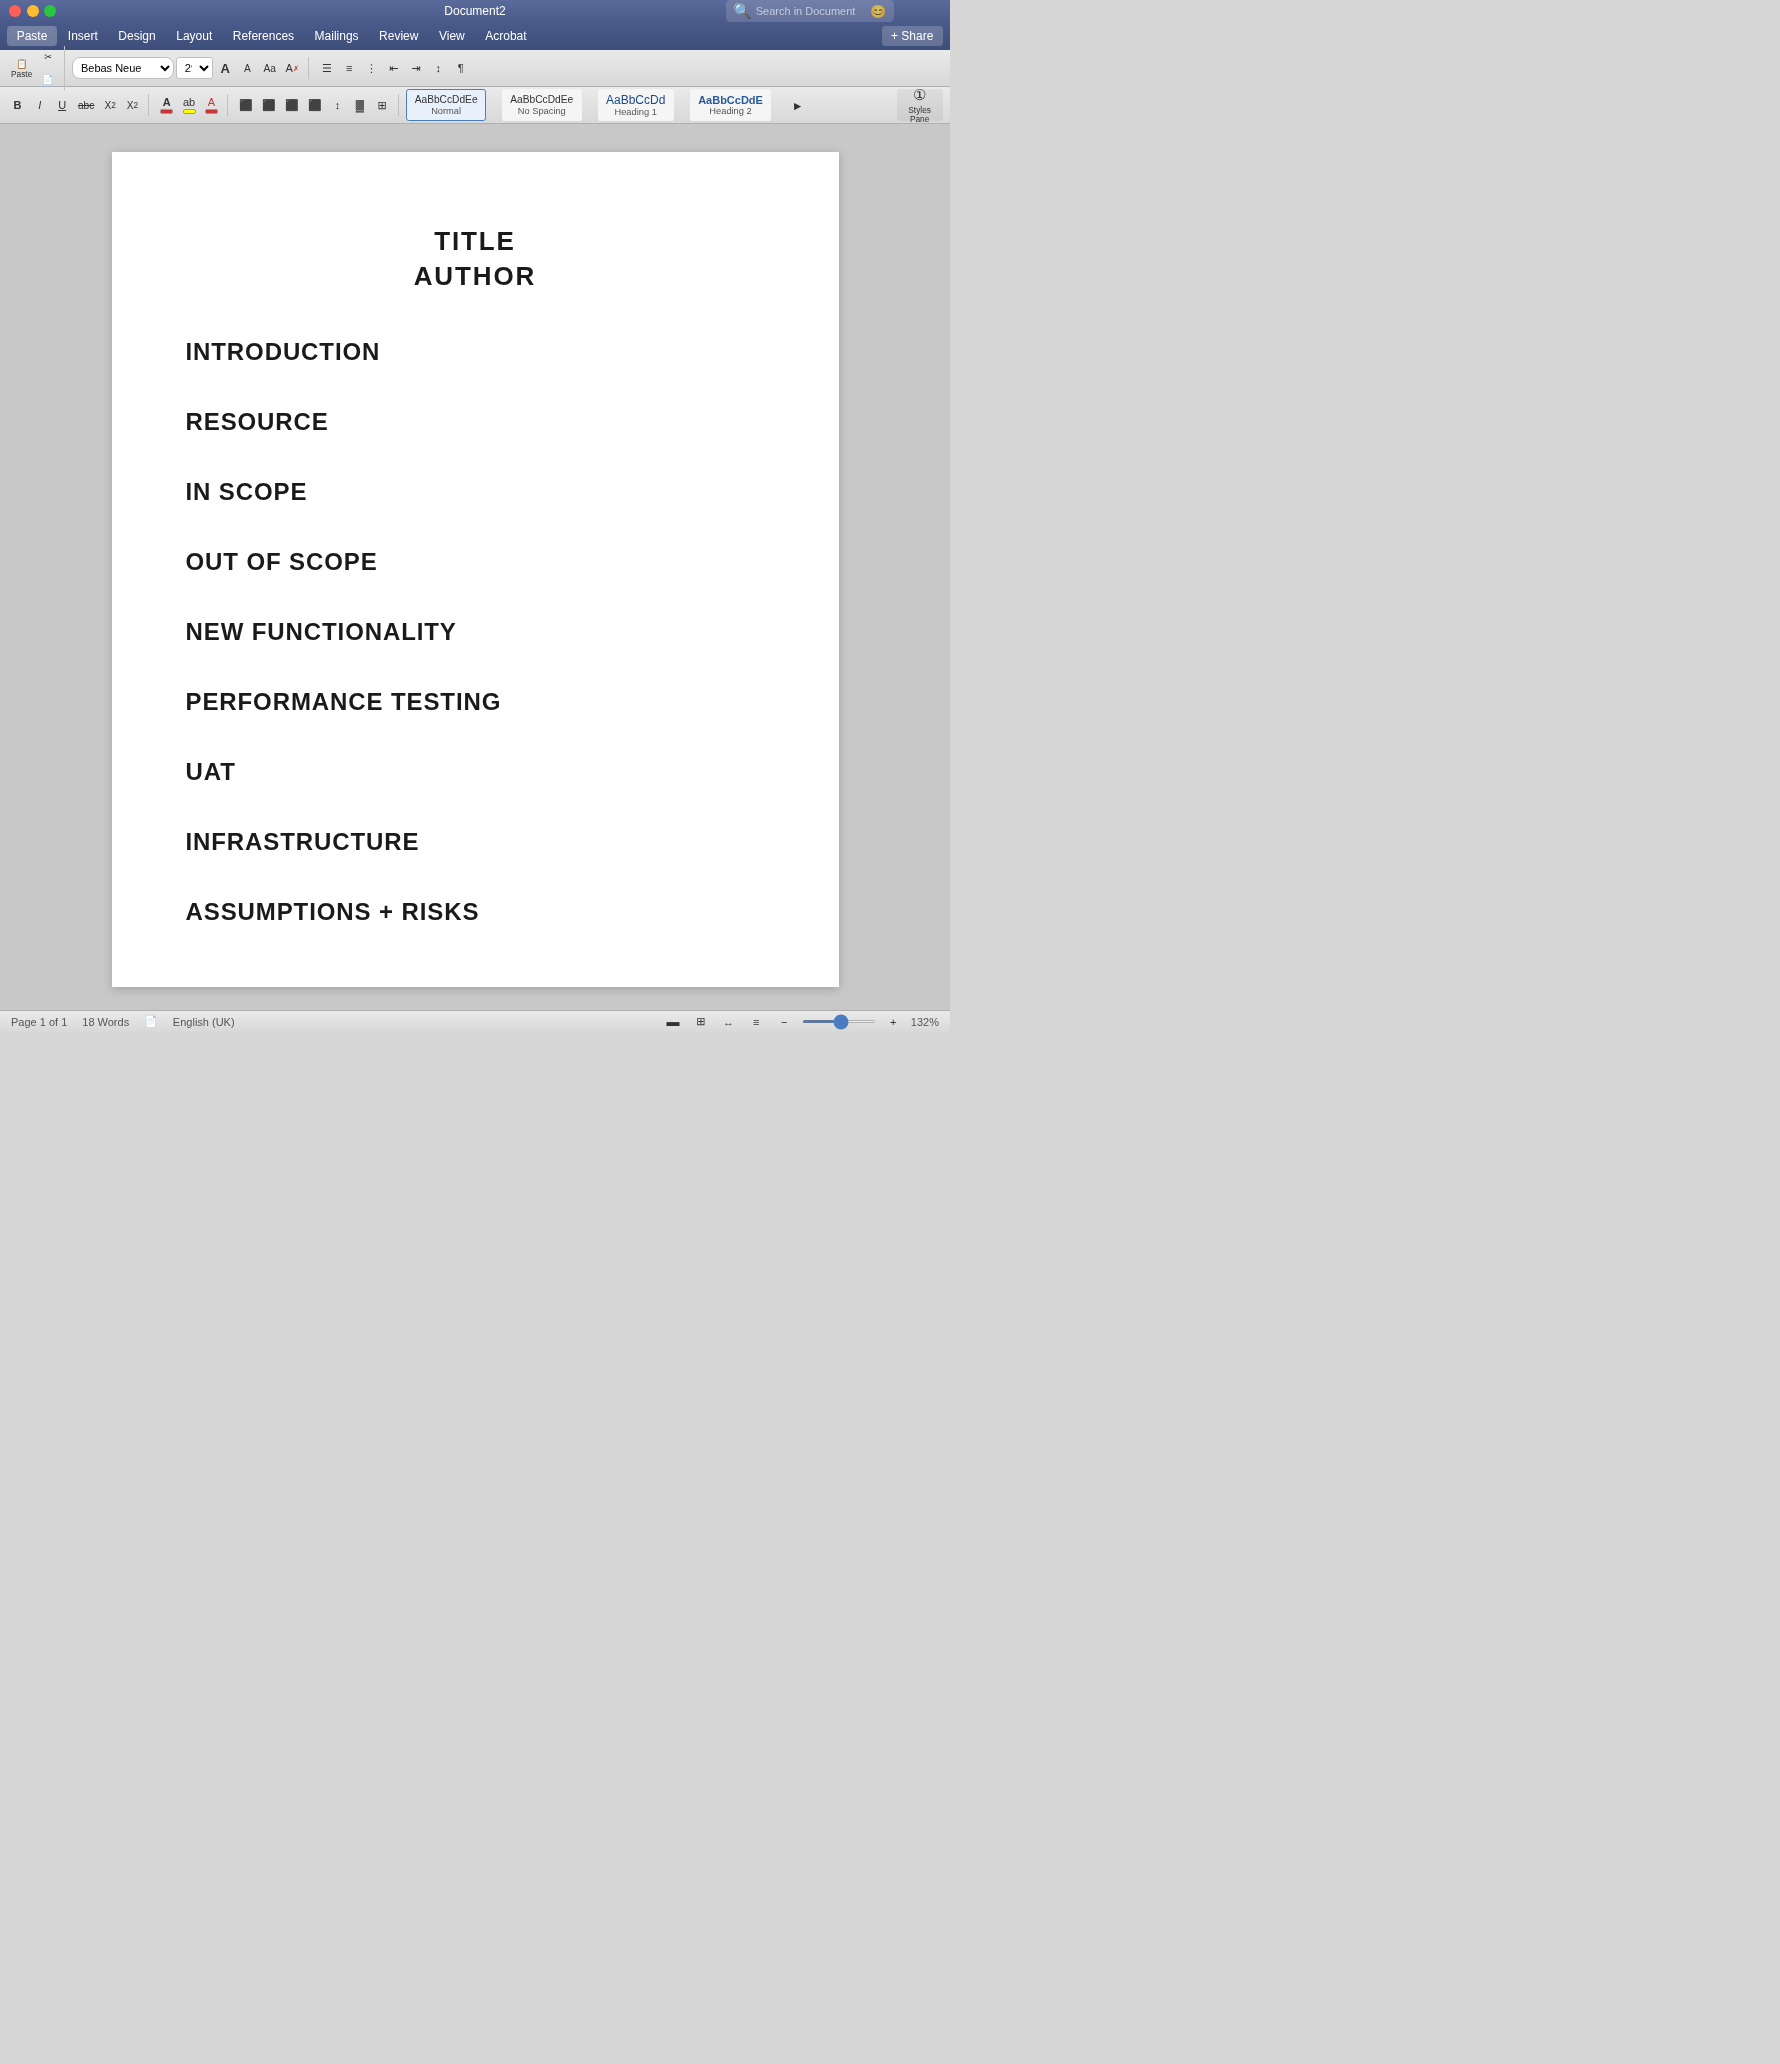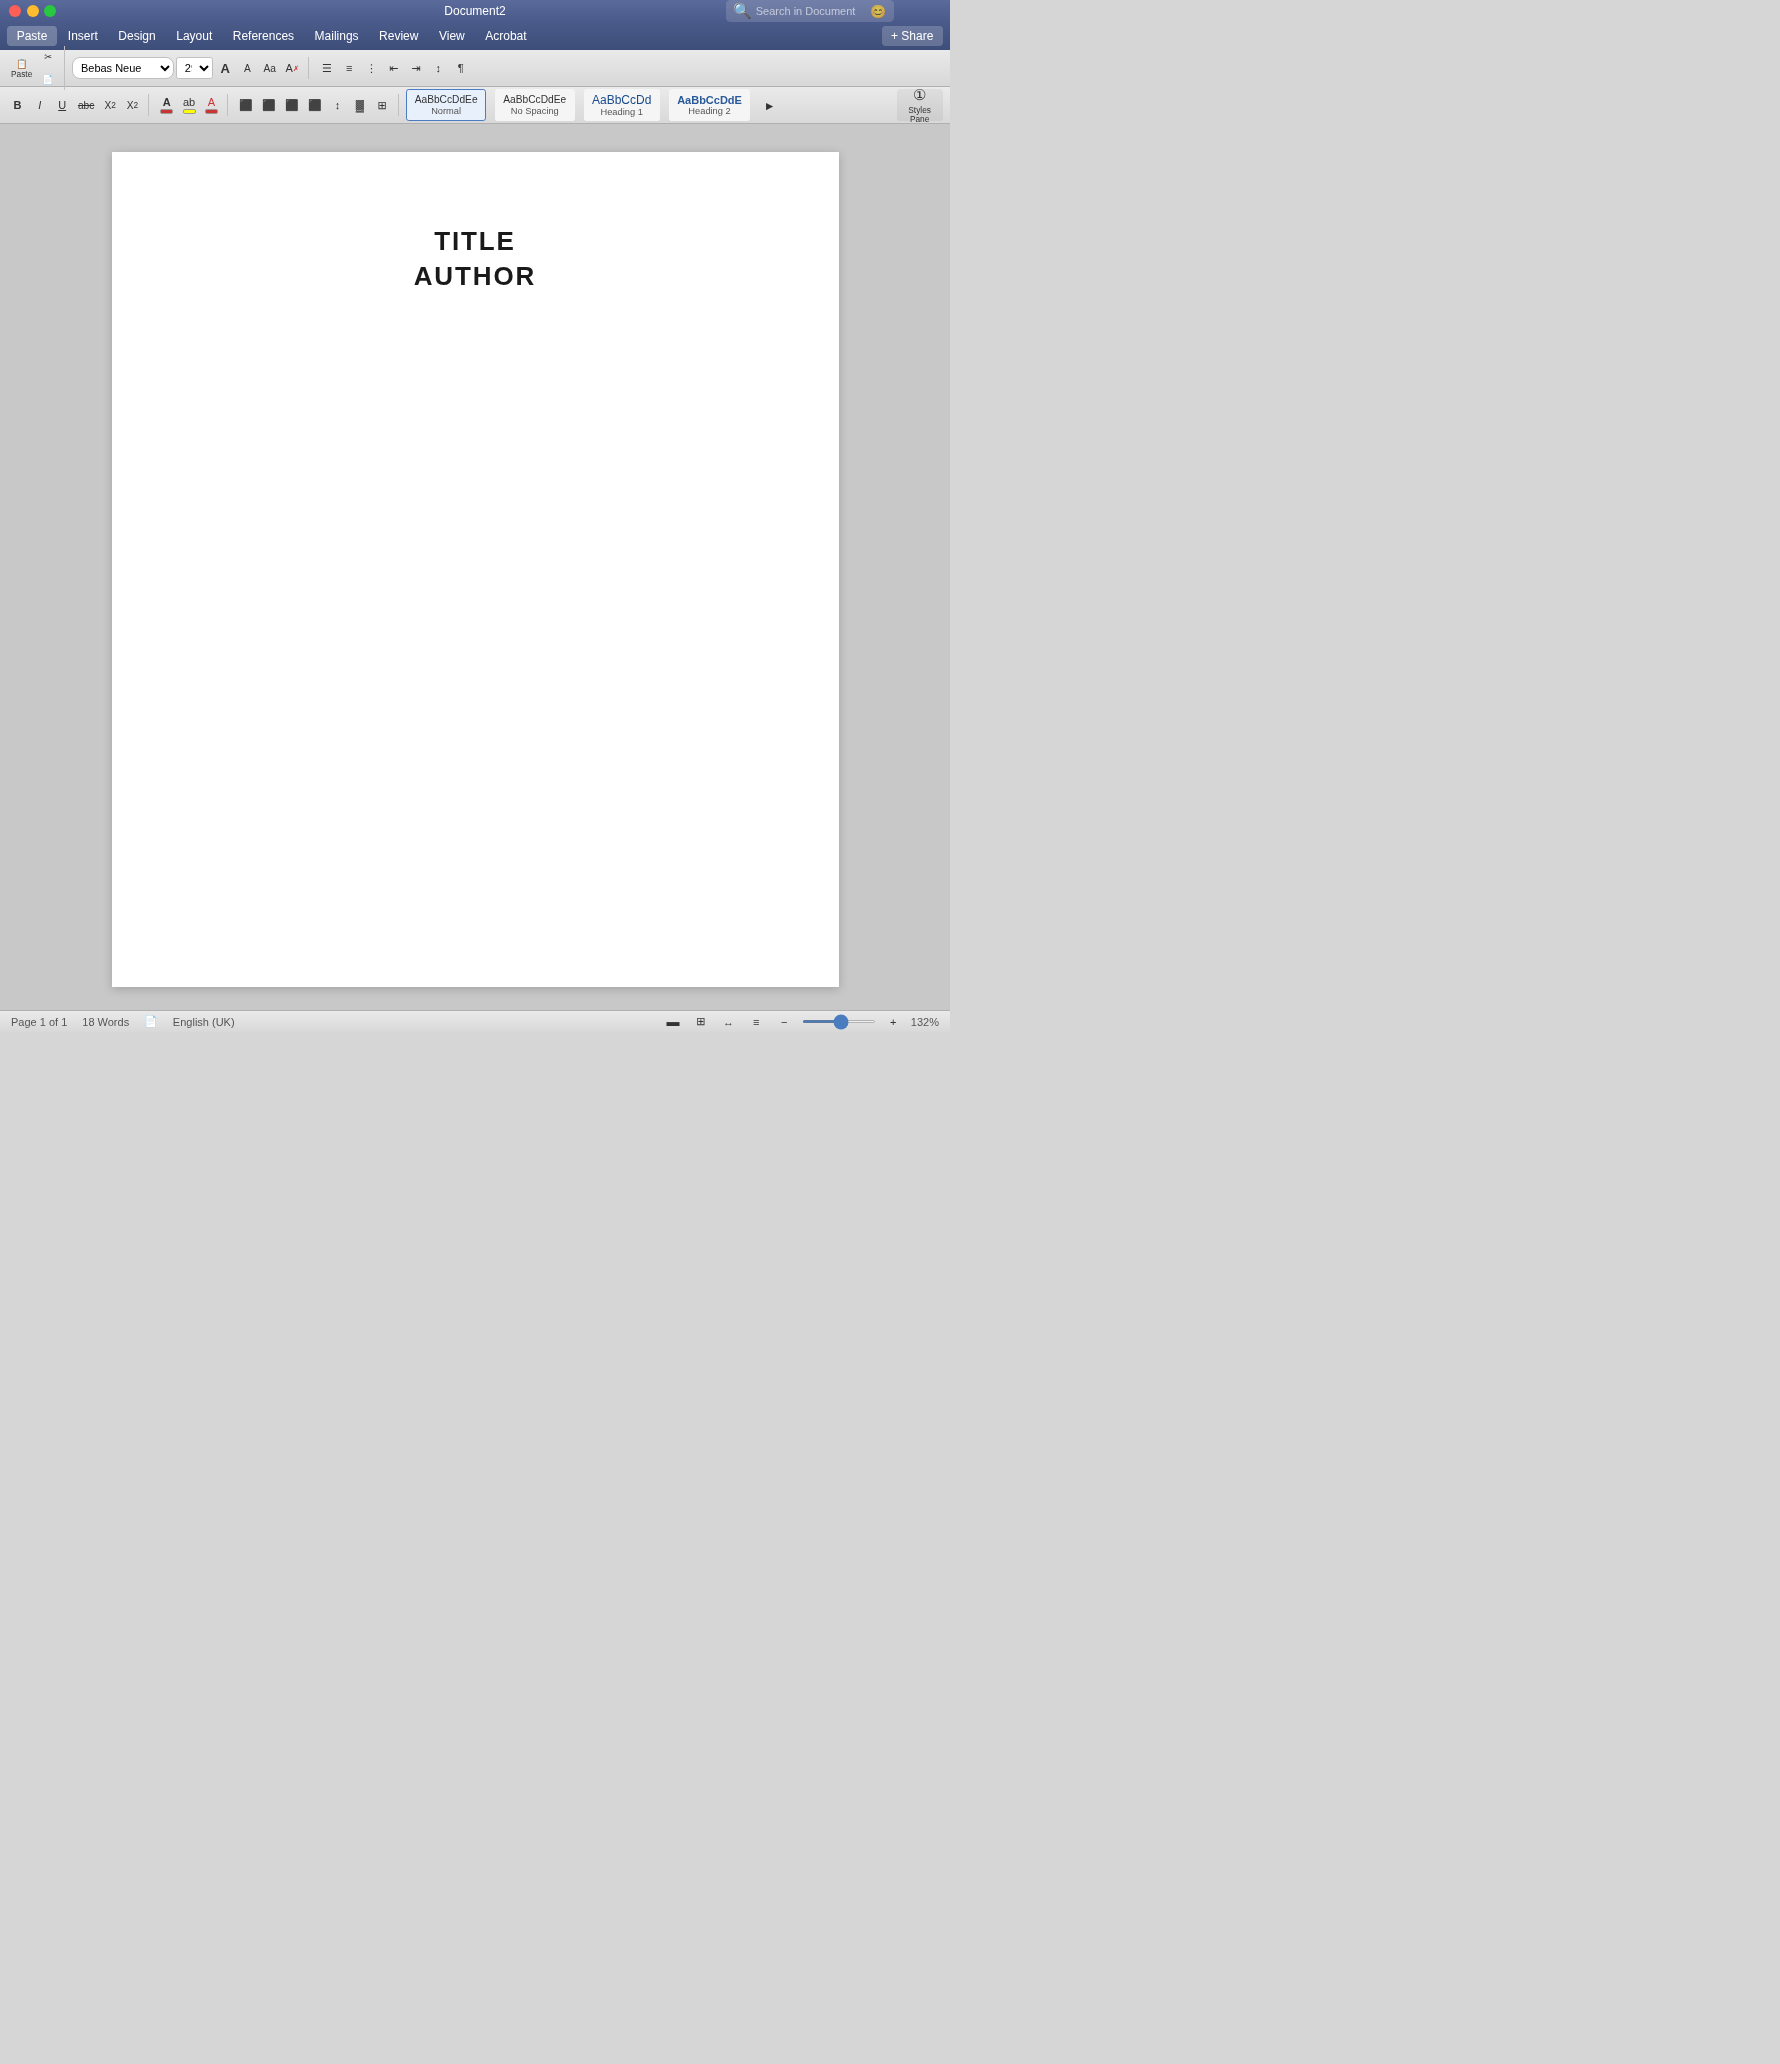--- a/index.html
+++ b/index.html
@@ -429,21 +429,21 @@
   <div class="toolbar-group">
     <button class="toolbar-btn" style="font-size:11px;">⬛</button>
     <button class="toolbar-btn" style="font-size:11px;">⬛</button>
     <button class="toolbar-btn" style="font-size:11px;">⬛</button>
     <button class="toolbar-btn" style="font-size:11px;">⬛</button>
     <button class="toolbar-btn" style="font-size:11px;">↕</button>
     <button class="toolbar-btn" style="font-size:11px;">▓</button>
     <button class="toolbar-btn" style="font-size:11px;">⊞</button>
   </div>
 
-  <div style="display:flex;gap:9px;align-items:center;">
+  <div style="display:flex;gap:16px;align-items:center;">
     <div class="style-preset active">
       <span class="style-preset-preview" style="font-size:10.2px;">AaBbCcDdEe</span>
       <span class="style-preset-name">Normal</span>
     </div>
     <div class="style-preset">
       <span class="style-preset-preview" style="font-size:10.2px;">AaBbCcDdEe</span>
       <span class="style-preset-name">No Spacing</span>
     </div>
     <div class="style-preset">
       <span class="style-preset-preview" style="font-size:12px;font-weight:normal;color:#1a4a8a;text-align:center;">AaBbCcDd</span>
@@ -463,20 +463,31 @@
 </div>
 
 <div class="main-area">
   <div class="document-area">
     <div class="document-page">
       <div class="doc-title">
         <div class="doc-title-text">TITLE</div>
       </div>
       <div class="doc-author-text">AUTHOR</div>
 
+      <div id="headings-container">
+          <div class="doc-heading">INTRODUCTION</div>
+          <div class="doc-heading">RESOURCE</div>
+          <div class="doc-heading">IN SCOPE</div>
+          <div class="doc-heading">OUT OF SCOPE</div>
+          <div class="doc-heading">NEW FUNCTIONALITY</div>
+          <div class="doc-heading">PERFORMANCE TESTING</div>
+          <div class="doc-heading">UAT</div>
+          <div class="doc-heading">INFRASTRUCTURE</div>
+          <div class="doc-heading">ASSUMPTIONS + RISKS</div>
+        </div>
     </div>
   </div>
 </div>
 
 <div class="status-bar">
   <span>Page 1 of 1</span>
   <span>18 Words</span>
   <span>📄</span>
   <span>English (UK)</span>
 

